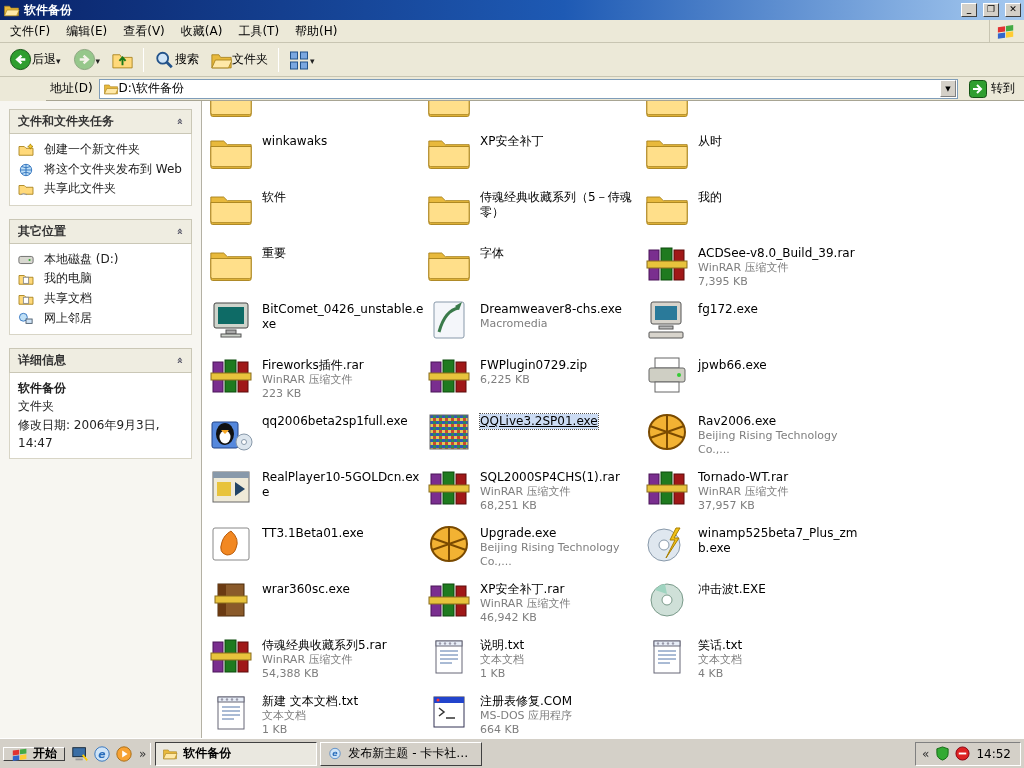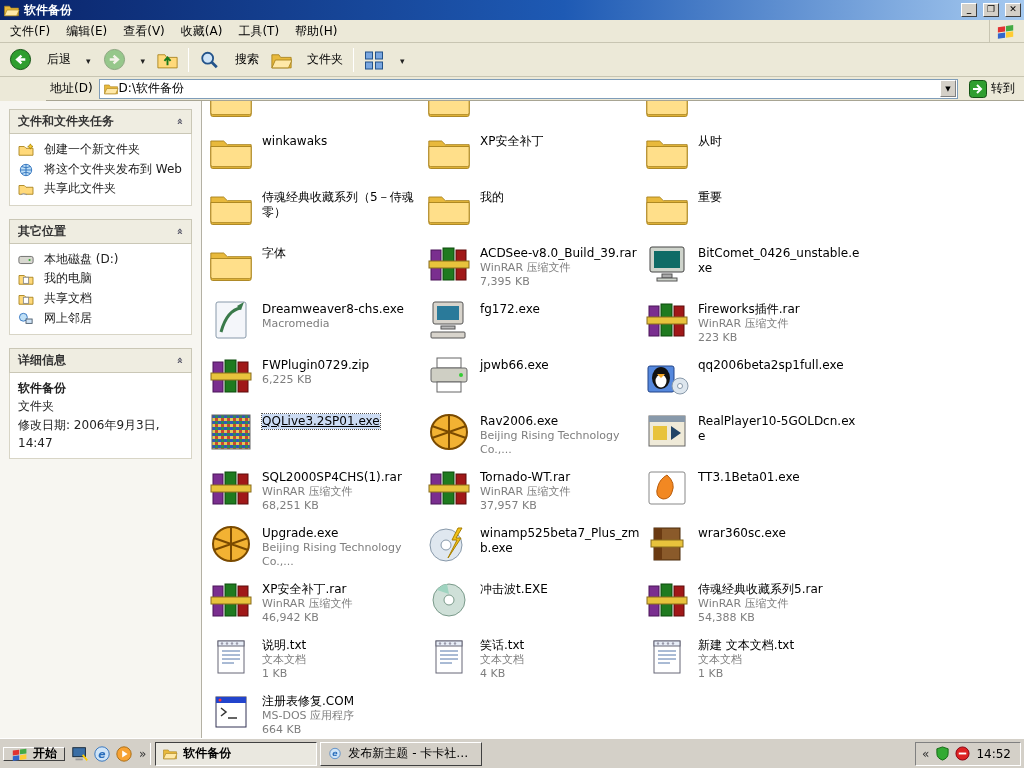--- a/index.html
+++ b/index.html
@@ -17,21 +17,21 @@
   .glyph-max::before{content:"❐";}
   .glyph-close::before{content:"✕";}
   
   .menubar{height:23px;flex:none;background:#ece9d8;border-bottom:1px solid #c8c5b2;display:flex;align-items:stretch;padding:0 2px;}
   #menu-items{display:flex;flex:1;align-items:center;}
   .menu-item{padding:3px 8px;color:#000;}
   .winlogo{display:flex;align-items:center;padding:0 5px;border-left:1px solid #c8c5b2;}
   .winlogo svg{width:22px;height:18px;display:block;}
   
   .toolbar{height:34px;flex:none;background:#ece9d8;border-bottom:1px solid #c8c5b2;display:flex;align-items:center;padding:0 4px;gap:2px;}
-  .tb-btn{display:flex;align-items:center;gap:15px;padding:3px 5px;color:#000;}
+  .tb-btn{display:flex;align-items:center;gap:0;padding:3px 5px;color:#000;}
   .circ svg{width:23px;height:23px;display:block;}
   .smic svg{width:21px;height:20px;display:block;}
   .dd::before{content:"▾";font-size:9px;color:#222;}
   .faded{opacity:.45;}
   .sep{width:1px;height:24px;background:#b8b5a2;border-right:1px solid #fff;margin:0 3px;}
   
   .addressbar{height:24px;flex:none;background:#ece9d8;border-bottom:1px solid #a8a593;display:flex;align-items:center;gap:6px;padding:1px 4px;margin-left:46px;}
   .addr-box{flex:1;height:20px;background:#fff;border:1px solid #7f9db9;display:flex;align-items:center;padding:0 1px 0 3px;}
   .aicon svg{width:16px;height:13px;display:block;}
   .addr-text{flex:1;color:#000;}
@@ -360,20 +360,29 @@
             </span>
             <div class="ftext"><span class="tname">从时</span></div>
           </div>
           <div class="tile">
             <span class="ficon">
               <svg viewBox="0 0 48 40">
                 <path d="M2 8 h14 l4 4 h26 v24 a2 2 0 0 1 -2 2 H4 a2 2 0 0 1 -2 -2 z" fill="#e8b93c" stroke="#a8821c"></path>
                 <path d="M2 14 h44 v20 a2 2 0 0 1 -2 2 H4 a2 2 0 0 1 -2 -2 z" fill="#ffdf8a" stroke="#a8821c"></path>
               </svg>
             </span>
+            <div class="ftext"><span class="tname">软件</span></div>
+          </div>
+          <div class="tile">
+            <span class="ficon">
+              <svg viewBox="0 0 48 40">
+                <path d="M2 8 h14 l4 4 h26 v24 a2 2 0 0 1 -2 2 H4 a2 2 0 0 1 -2 -2 z" fill="#e8b93c" stroke="#a8821c"></path>
+                <path d="M2 14 h44 v20 a2 2 0 0 1 -2 2 H4 a2 2 0 0 1 -2 -2 z" fill="#ffdf8a" stroke="#a8821c"></path>
+              </svg>
+            </span>
             <div class="ftext"><span class="tname">侍魂经典收藏系列（5－侍魂零）</span></div>
           </div>
           <div class="tile">
             <span class="ficon">
               <svg viewBox="0 0 48 40">
                 <path d="M2 8 h14 l4 4 h26 v24 a2 2 0 0 1 -2 2 H4 a2 2 0 0 1 -2 -2 z" fill="#e8b93c" stroke="#a8821c"></path>
                 <path d="M2 14 h44 v20 a2 2 0 0 1 -2 2 H4 a2 2 0 0 1 -2 -2 z" fill="#ffdf8a" stroke="#a8821c"></path>
               </svg>
             </span>
             <div class="ftext"><span class="tname">我的</span></div>

